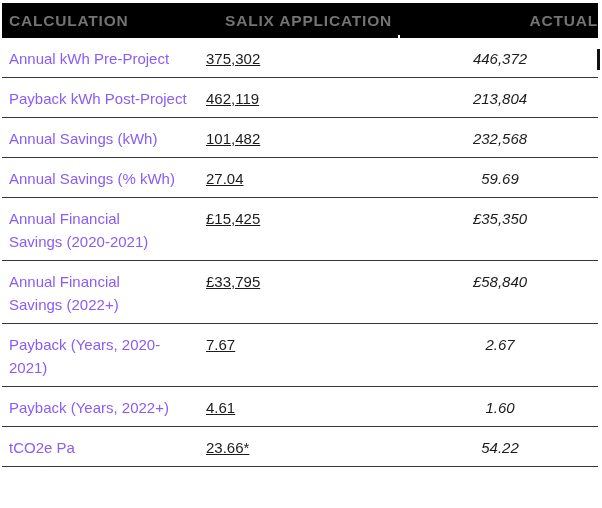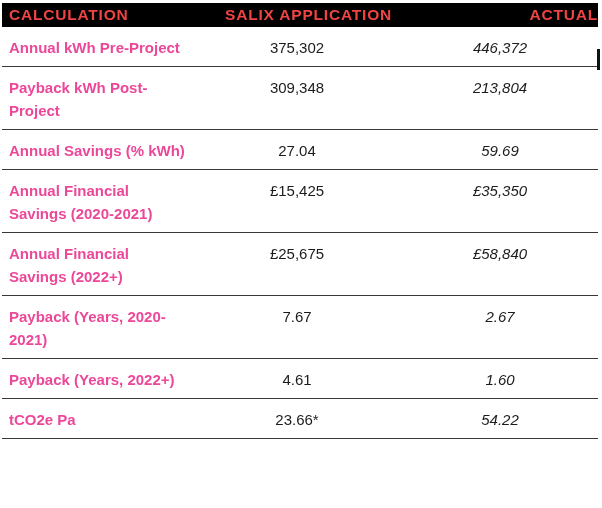--- a/index.html
+++ b/index.html
@@ -21,52 +21,52 @@
   table {
     border-collapse: collapse;
     width: 100%;
     table-layout: fixed;
   }
   col.c1 { width: 200px; }
   col.c2 { width: 190px; }
   col.c3 { width: 206px; }
   thead th {
     background: #000000;
-    color: #ef4444;
+    color: #737373;
     font-size: 15.5px;
     font-weight: bold;
     letter-spacing: 0.8px;
-    height: 24px;
+    height: 35px;
     vertical-align: middle;
     padding: 0;
   }
   thead th.h-label {
     text-align: left;
     padding-left: 7px;
   }
   thead th.h-val {
     text-align: right;
   }
   tbody td {
     border-bottom: 1.5px solid #383838;
     vertical-align: top;
     font-size: 15px;
     line-height: 23px;
     color: #1c1c1c;
     padding: 9px 4px 7px 4px;
     background: #ffffff;
   }
   tbody td.label {
-    font-weight: bold;
-    color: #ec4899;
+    font-weight: normal;
+    color: #8b5cf6;
     padding-left: 7px;
     white-space: pre-line;
   }
   tbody td.val {
-    text-align: center;
+    text-decoration: underline;
   }
   tbody td.val-actual {
     text-align: center;
     padding-left: 14px;
     font-style: italic;
   }
   .cursor-artifact {
     position: absolute;
     left: 398px;
     top: 35px;
@@ -101,38 +101,43 @@
       </tr>
     </thead>
     <tbody>
       <tr>
         <td class="label">Annual kWh Pre-Project</td>
         <td class="val">375,302</td>
         <td class="val-actual">446,372</td>
       </tr>
       <tr>
         <td class="label">Payback kWh Post-Project</td>
-        <td class="val">309,348</td>
+        <td class="val">462,119</td>
         <td class="val-actual">213,804</td>
+      </tr>
+      <tr>
+        <td class="label">Annual Savings (kWh)</td>
+        <td class="val">101,482</td>
+        <td class="val-actual">232,568</td>
       </tr>
       <tr>
         <td class="label">Annual Savings (% kWh)</td>
         <td class="val">27.04</td>
         <td class="val-actual">59.69</td>
       </tr>
       <tr>
         <td class="label">Annual Financial
 Savings (2020-2021)</td>
         <td class="val">£15,425</td>
         <td class="val-actual">£35,350</td>
       </tr>
       <tr>
         <td class="label">Annual Financial
 Savings (2022+)</td>
-        <td class="val">£25,675</td>
+        <td class="val">£33,795</td>
         <td class="val-actual">£58,840</td>
       </tr>
       <tr>
         <td class="label">Payback (Years, 2020-
 2021)</td>
         <td class="val">7.67</td>
         <td class="val-actual">2.67</td>
       </tr>
       <tr>
         <td class="label">Payback (Years, 2022+)</td>

